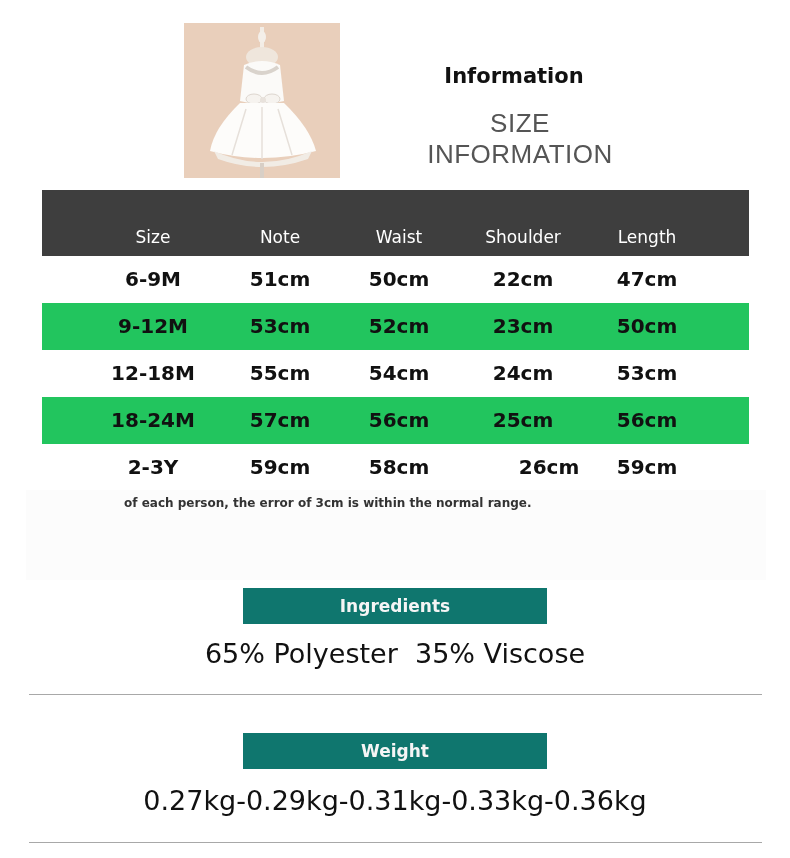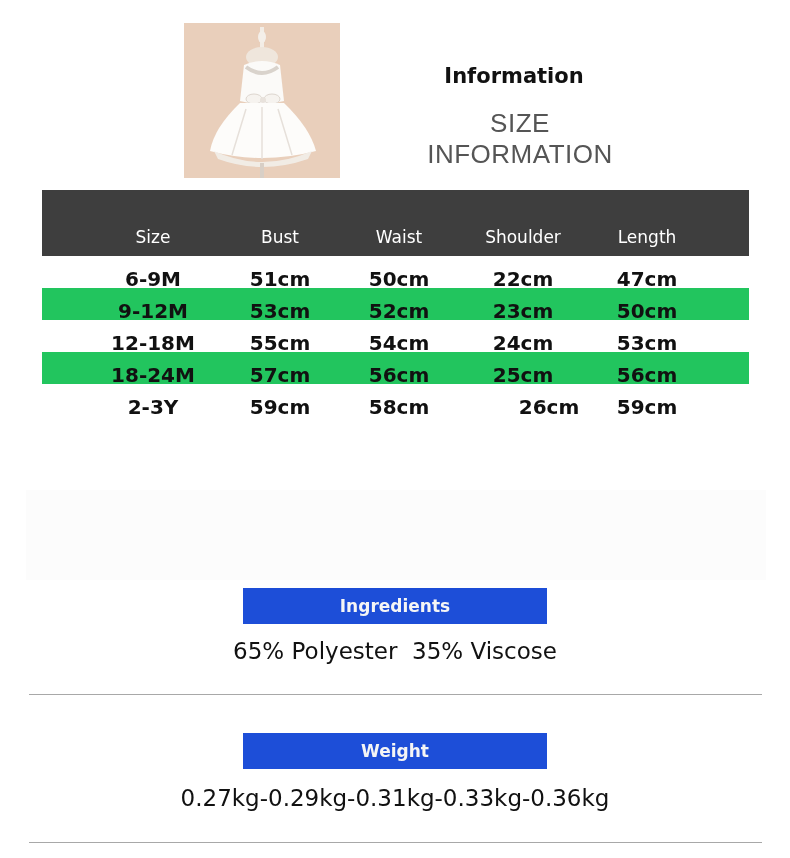--- a/index.html
+++ b/index.html
@@ -13,34 +13,34 @@
     .info-title { position: absolute; left: 400px; top: 64px; width: 228px; text-align: center;
       font-family: "DejaVu Sans", sans-serif; font-weight: bold; font-size: 21px; color: #111; }
     .info-subtitle { position: absolute; left: 400px; top: 108px; width: 240px; text-align: center;
       font-family: "Liberation Sans", sans-serif; font-weight: normal; font-size: 26px;
       color: #555; letter-spacing: 0.5px; }
 
     .size-table-wrap { position: absolute; left: 42px; top: 190px; width: 707px; }
     .size-header { height: 66px; background: #3e3e3e; position: relative; }
     .size-header .cell { position: absolute; top: 37px; font-family: "DejaVu Sans", sans-serif;
       font-size: 17px; color: #ffffff; transform: translateX(-50%); white-space: nowrap; }
-    .size-row { height: 32px; position: relative; }
+    .size-row { height: 47px; position: relative; }
     .size-row.alt { background: #22c55e; }
     .size-row .cell { position: absolute; top: 11px; font-family: "DejaVu Sans", sans-serif;
       font-weight: bold; font-size: 20px; color: #111; transform: translateX(-50%); white-space: nowrap; }
 
     .note-area { position: absolute; left: 26px; top: 490px; width: 740px; height: 90px; background: #fcfcfc; }
     .note { position: absolute; left: 124px; top: 496px; width: 560px;
       font-family: "DejaVu Sans", sans-serif; font-weight: bold; font-size: 12px; line-height: 15px; color: #333; }
 
-    .section-label { position: absolute; left: 243px; width: 304px; height: 36px; background: #1d4ed8;
+    .section-label { position: absolute; left: 243px; width: 304px; height: 36px; background: #0f766e;
       color: #f5f5f5; font-family: "DejaVu Sans", sans-serif; font-weight: bold; font-size: 17px;
       text-align: center; line-height: 36px; }
     .section-value { position: absolute; left: 0; width: 790px; text-align: center;
-      font-family: "DejaVu Sans", sans-serif; font-size: 23px; color: #111; white-space: pre; }
+      font-family: "DejaVu Sans", sans-serif; font-size: 27px; color: #111; white-space: pre; }
     .divider { position: absolute; left: 29px; width: 733px; height: 1px; background: #a8a8a8; }
   </style>
 </head>
 <body>
 
 <div class="product-photo">
   <svg viewBox="0 0 156 155">
     <rect width="156" height="155" fill="#e9cfbb"></rect>
 
     <rect x="76" y="4" width="4" height="22" fill="#f3ede6"></rect>
@@ -60,21 +60,21 @@
     <rect x="76" y="140" width="4" height="15" fill="#d8cfc6"></rect>
   </svg>
 </div>
 
 <div class="info-title">Information</div>
 <div class="info-subtitle">SIZE INFORMATION</div>
 
 <div class="size-table-wrap">
   <div class="size-header">
     <span class="cell" style="left:111px">Size</span>
-    <span class="cell" style="left:238px">Bust</span>
+    <span class="cell" style="left:238px">Note</span>
     <span class="cell" style="left:357px">Waist</span>
     <span class="cell" style="left:481px">Shoulder</span>
     <span class="cell" style="left:605px">Length</span>
   </div>
 
   <div class="size-row">
     <span class="cell" style="left:111px">6-9M</span>
     <span class="cell" style="left:238px">51cm</span>
     <span class="cell" style="left:357px">50cm</span>
     <span class="cell" style="left:481px">22cm</span>
@@ -105,20 +105,21 @@
     <span class="cell" style="left:111px">2-3Y</span>
     <span class="cell" style="left:238px">59cm</span>
     <span class="cell" style="left:357px">58cm</span>
     <span class="cell" style="left:507px">26cm</span>
     <span class="cell" style="left:605px">59cm</span>
   </div>
 </div>
 
 <div class="note-area"></div>
 <div class="note">
+  <div>of each person, the error of 3cm is within the normal range.</div>
 </div>
 
 <div class="section-label" style="top:588px">Ingredients</div>
 <div class="section-value" style="top:638px">65% Polyester  35% Viscose</div>
 <div class="divider" style="top:694px"></div>
 
 <div class="section-label" style="top:733px">Weight</div>
 <div class="section-value" style="top:785px">0.27kg-0.29kg-0.31kg-0.33kg-0.36kg</div>
 <div class="divider" style="top:842px"></div>
 

